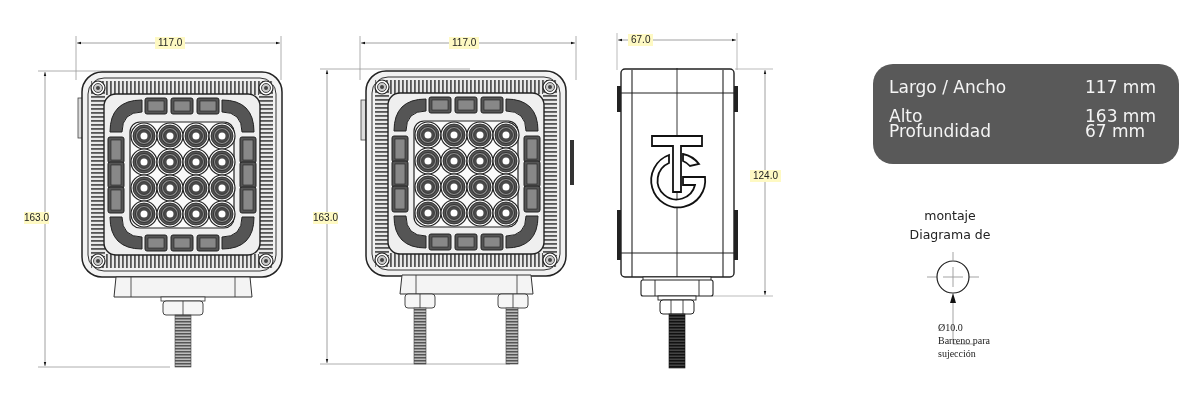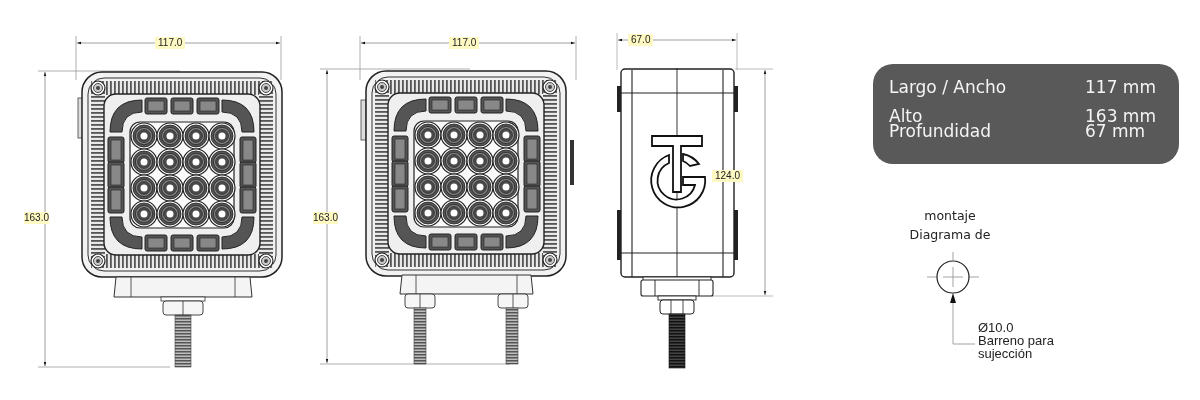--- a/index.html
+++ b/index.html
@@ -4,21 +4,21 @@
   <style>
     html, body { margin:0; padding:0; background:#ffffff; }
     body { width:1200px; height:400px; position:relative; overflow:hidden; font-family:"Liberation Sans", sans-serif; }
     .dim-label { position:absolute; font-size:10px; color:#222; background:#fef9c3; padding:0 3px; line-height:12px; font-family:"Liberation Sans", sans-serif; }
     svg { position:absolute; left:0; top:0; }
     .spec-box { position:absolute; left:861px; top:64px; width:306px; height:100px; background:#595959; border-radius:20px; color:#f4f4f4; font-family:"DejaVu Sans", sans-serif;margin-left:12px; }
     .spec-row { position:absolute; left:16px; right:10px; height:28px; font-size:17px; line-height:28px; }
     .spec-row .lbl { position:absolute; left:0; }
     .spec-row .val { position:absolute; left:196px; }
     .mount-title { position:absolute; left:880px; top:206px; width:140px; text-align:center; font-family:"DejaVu Sans", sans-serif; font-size:12.5px; line-height:19px; color:#222; }
-    .mount-note { position:absolute; left:978px; top:321px; font-size:13px; line-height:13px; color:#222; font-family:Liberation Sans, sans-serif; }
+    .mount-note { position:absolute; left:938px; top:321px; font-size:10px; line-height:13px; color:#222; font-family:Liberation Serif, serif; }
   </style>
 </head>
 <body>
 
 <svg width="1200" height="400" viewBox="0 0 1200 400">
   <defs>
     <marker id="arr" viewBox="0 0 10 10" refX="10" refY="5" markerWidth="9" markerHeight="5" orient="auto-start-reverse">
       <path d="M0,2 L10,5 L0,8 Z" fill="#111"></path>
     </marker>
     <pattern id="ribsH" width="4" height="10" patternUnits="userSpaceOnUse">
@@ -208,21 +208,21 @@
     <path d="M950,303 L953,293 L956,303 Z" fill="#111"></path>
     <polyline points="953,303 953,344 975,344" fill="none" stroke="#999" stroke-width="0.9"></polyline>
   </g>
 </svg>
 
 <div class="dim-label" style="left:155px;top:37px;">117.0</div>
 <div class="dim-label" style="left:24px;top:212px;padding:0;">163.0</div>
 <div class="dim-label" style="left:449px;top:37px;">117.0</div>
 <div class="dim-label" style="left:313px;top:212px;padding:0;">163.0</div>
 <div class="dim-label" style="left:628px;top:34px;">67.0</div>
-<div class="dim-label" style="left:712px;top:170px;">124.0</div>
+<div class="dim-label" style="left:750px;top:170px;">124.0</div>
 
 <div class="spec-box">
   <div class="spec-row" style="top:9px;">
     <span class="lbl">Largo / Ancho</span>
     <span class="val">117 mm</span>
   </div>
   <div class="spec-row" style="top:38px;">
     <span class="lbl">Alto</span>
     <span class="val">163 mm</span>
   </div>

